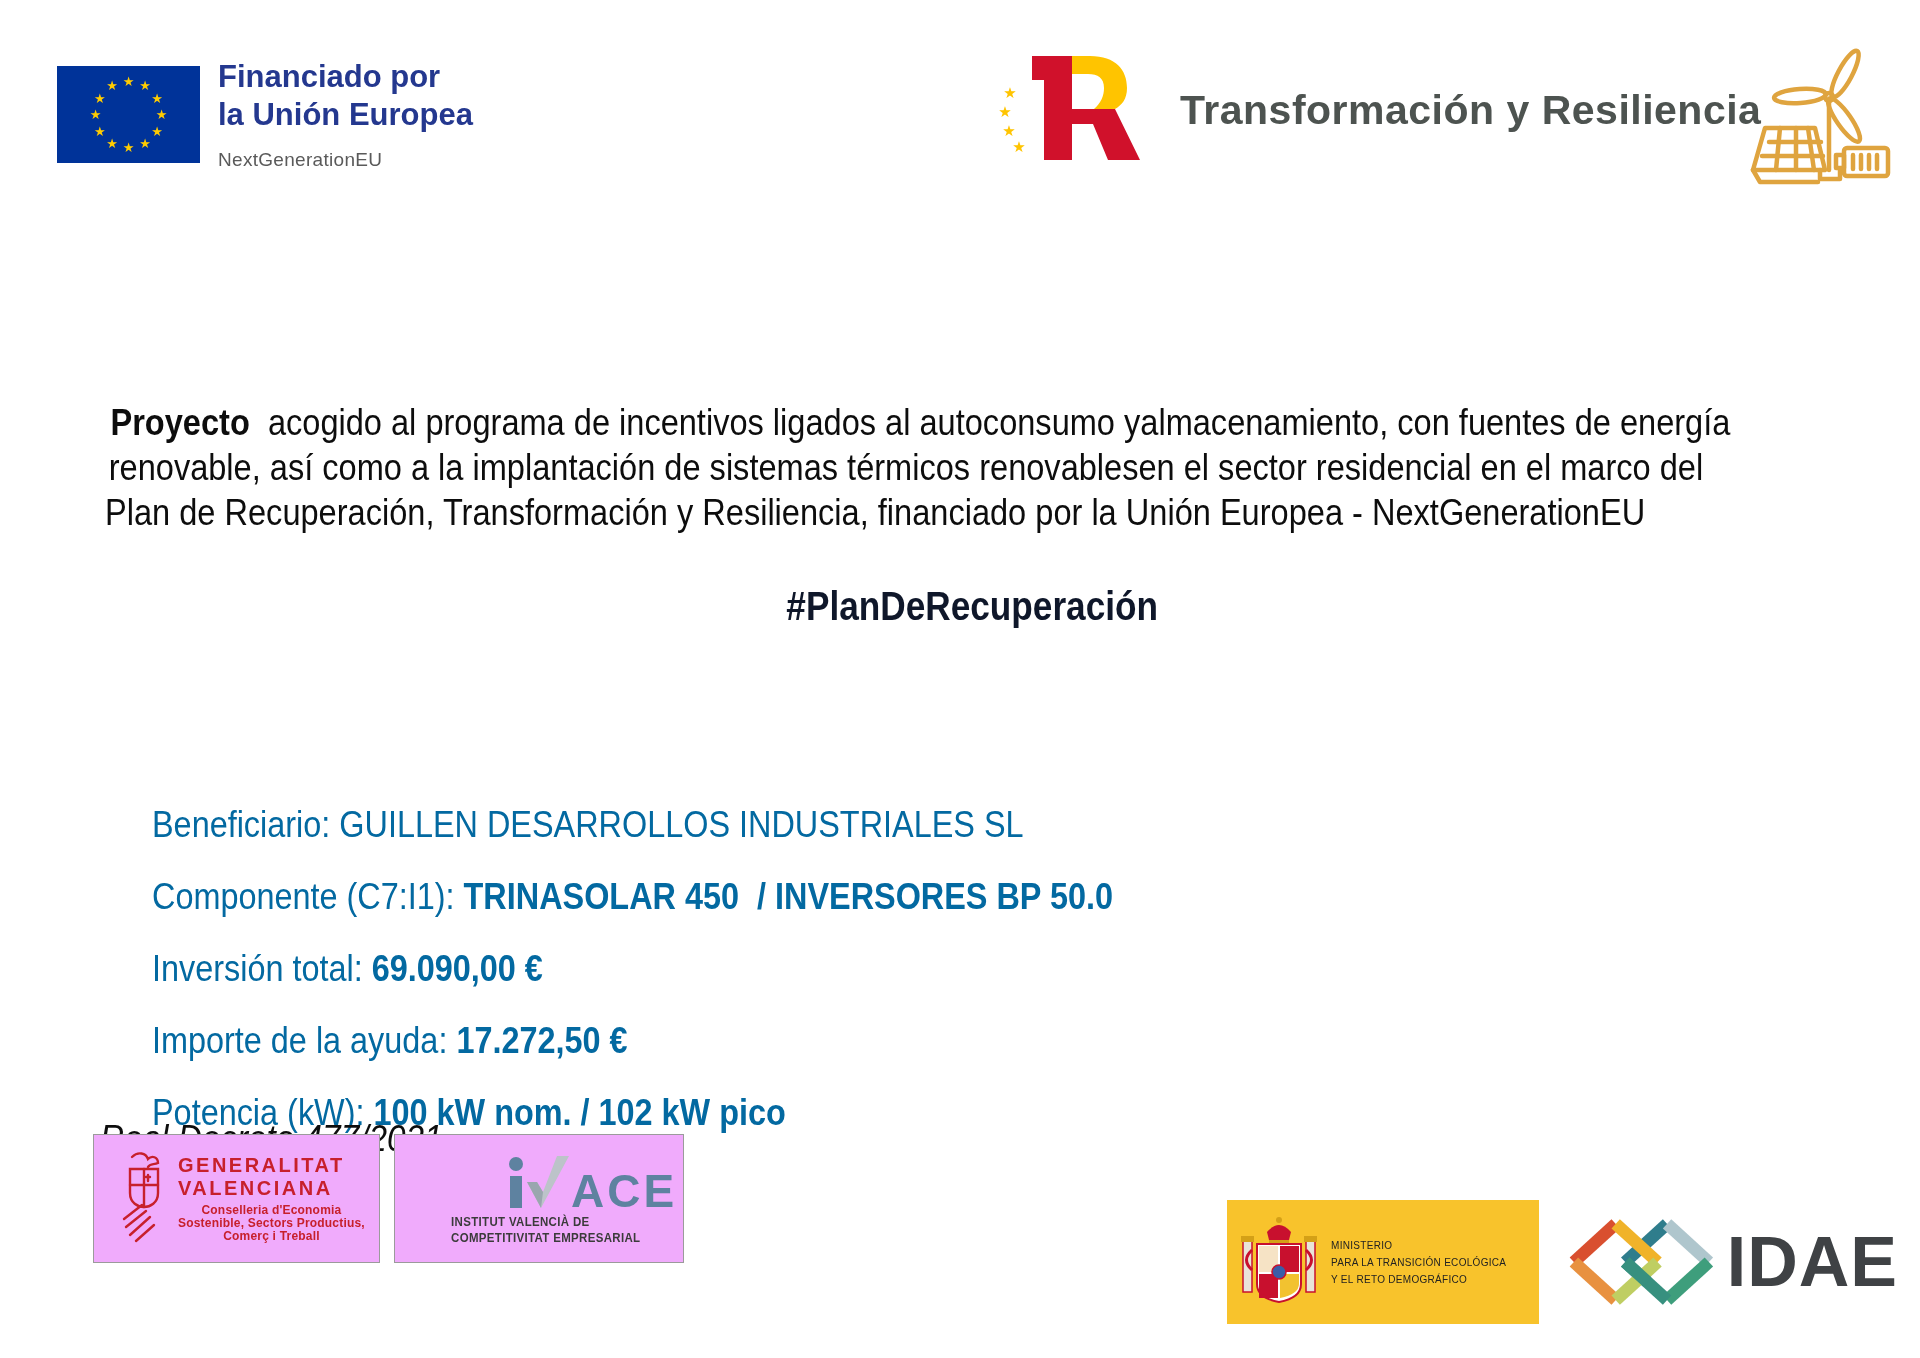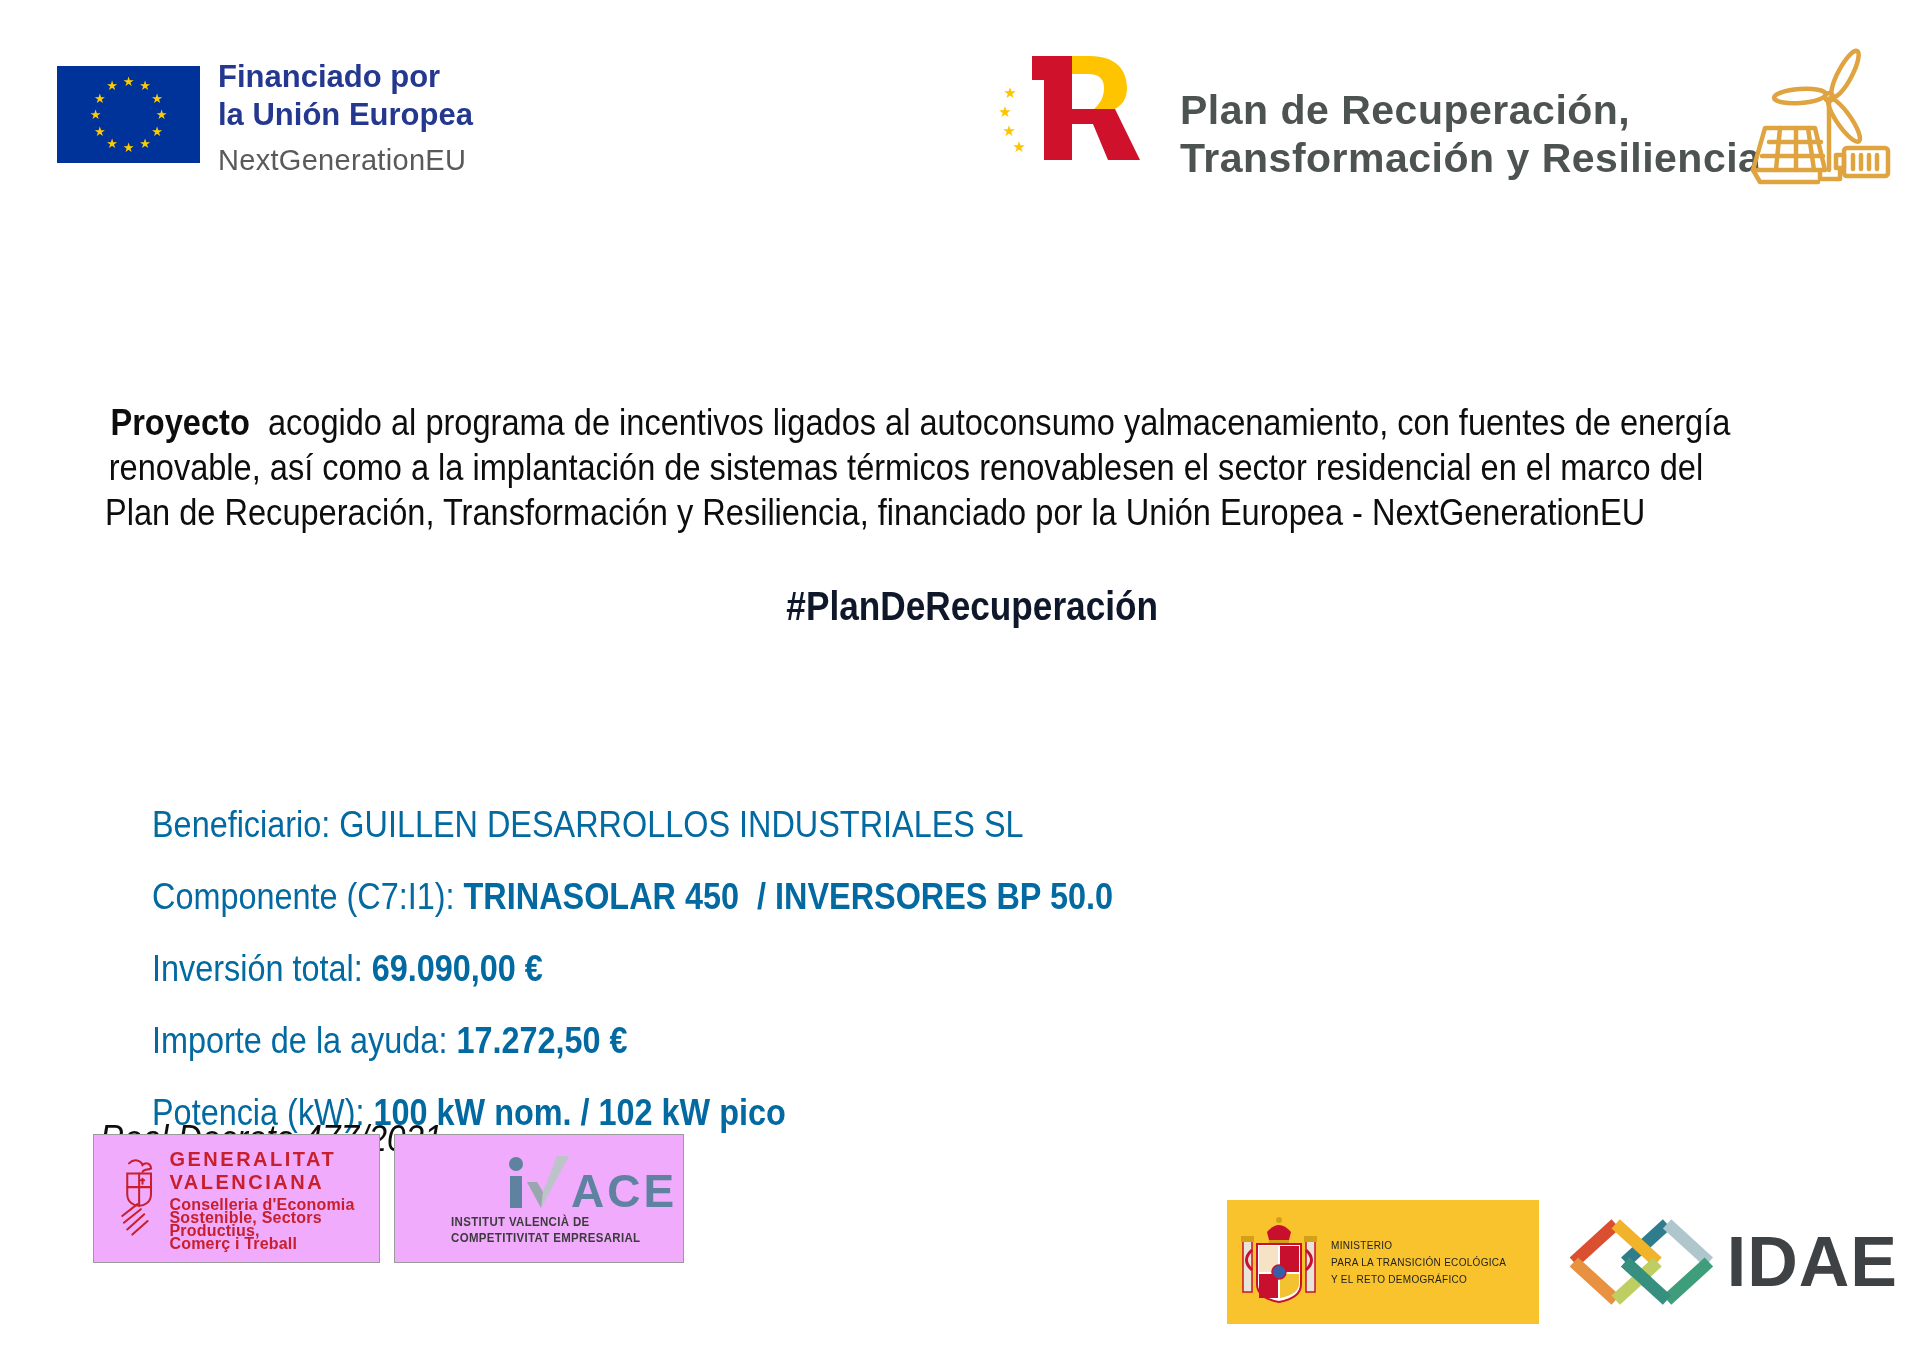--- a/index.html
+++ b/index.html
@@ -3,21 +3,21 @@
 <meta charset="utf-8">
 <style>
   html,body{margin:0;padding:0;background:#ffffff;}
   #page{position:relative;width:1920px;height:1358px;background:#ffffff;overflow:hidden;
         font-family:"Liberation Sans", sans-serif;color:#111;}
   .abs{position:absolute;}
 
   
   #eu-flag{left:57px;top:66px;width:143px;height:97px;}
   #eu-text{left:218px;top:58px;line-height:38px;font-size:31px;font-weight:700;color:#24388F;}
-  #eu-text .gen{font-weight:400;color:#5A5A5A;font-size:29px;margin-top:7px;letter-spacing:0.3px;}
+  #eu-text .gen{font-weight:400;color:#5A5A5A;font-size:19px;margin-top:7px;letter-spacing:0.3px;}
 
   
   #tr-logo{left:998px;top:48px;width:150px;height:120px;}
   #prtr-text{left:1180px;top:86px;font-size:41px;font-weight:700;color:#4D5350;line-height:48px;letter-spacing:0.5px;}
 
   
   #energy-icon{left:1732px;top:36px;width:165px;height:152px;}
 
   
   #paragraph{left:0;top:400px;width:1920px;font-size:37px;line-height:45px;color:#0d0d0d;}
@@ -31,21 +31,21 @@
   .dvalue{font-weight:700;}
   .dvalue.plain{font-weight:400;}
   #decree{left:100px;top:1118px;font-size:37px;font-style:italic;font-weight:500;color:#0d0d0d;text-align:right;}
 
   
   .logo-box{position:absolute;top:1134px;height:129px;border:1px solid #9b9b9b;background:#f0abfc;box-sizing:border-box;}
   #gva-box{left:93px;width:287px;}
   #gva-box .inner{display:flex;align-items:center;height:100%;padding-left:18px;}
   .gva-text{margin-left:10px;color:#C7202C;}
   .gva-title{font-size:20px;font-weight:700;letter-spacing:2.5px;line-height:23px;}
-  .gva-sub{font-size:16px;font-weight:700;line-height:13px;margin-top:4px;letter-spacing:0.2px;}
+  .gva-sub{font-size:12px;font-weight:700;line-height:13px;margin-top:4px;letter-spacing:0.2px;text-align:center;}
 
   #ivace-box{left:394px;width:290px;}
   #ivace-box .inner{display:flex;flex-direction:column;align-items:flex-end;justify-content:center;height:100%;}
   .ivace-sub{font-size:13.5px;font-weight:700;color:#3b3b3b;line-height:16px;letter-spacing:0.4px;
              transform:scaleX(0.85);transform-origin:0 50%;white-space:pre;}
   .ivace-subwrap{align-self:flex-start;margin-left:56px;margin-top:4px;}
 
   #min-box{position:absolute;left:1227px;top:1200px;width:312px;height:124px;background:#F8C32C;}
   #min-box .inner{display:flex;align-items:center;height:100%;padding-left:12px;}
   .min-text{margin-left:12px;color:#222;font-size:10px;font-weight:500;line-height:17px;letter-spacing:0.3px;}
@@ -86,21 +86,20 @@
       <text x="12" y="50">★</text>
         <text x="7" y="69">★</text>
         <text x="11" y="88">★</text>
         <text x="21" y="104">★</text>
     </g>
     <path fill="#D0112B" d="M34,8 H74 V112 H46 V32 H34 Z"></path>
     <path fill="#FFC400" d="M74,8 H92 C118,8 129,22 129,40 C129,51 124,57 117,61 L96,61 C103,55 106,48 106,40 C106,30 100,26 90,26 H74 Z"></path>
     <path fill="#D0112B" d="M74,61 H117 L142,112 H110 L95,76 H74 Z"></path>
   </svg>
   <div id="prtr-text" class="abs">
-    <div>Plan de Recuperación,</div>
     <div>Transformación y Resiliencia</div>
   </div>
 
   <svg id="energy-icon" class="abs" viewBox="0 0 165 152" fill="none" stroke="#DFA43F" stroke-width="4.5" stroke-linejoin="round" stroke-linecap="round">
 
     <path d="M97,66 L97,134"></path>
     <path d="M88,134 L88,143 L108,143 L108,134"></path>
 
     <ellipse cx="68" cy="60" rx="26" ry="7" transform="rotate(-4 68 60)"></ellipse>
     <ellipse cx="113" cy="38" rx="26" ry="7" transform="rotate(-62 113 38)"></ellipse>

